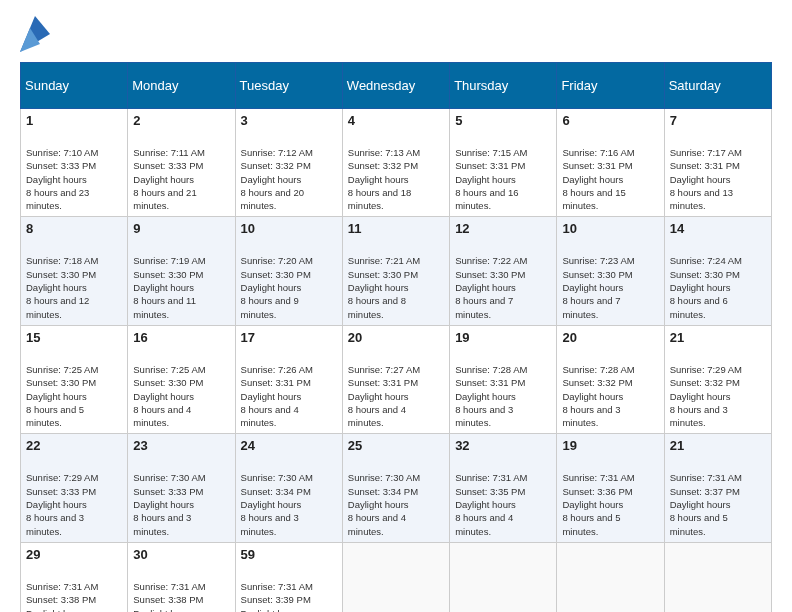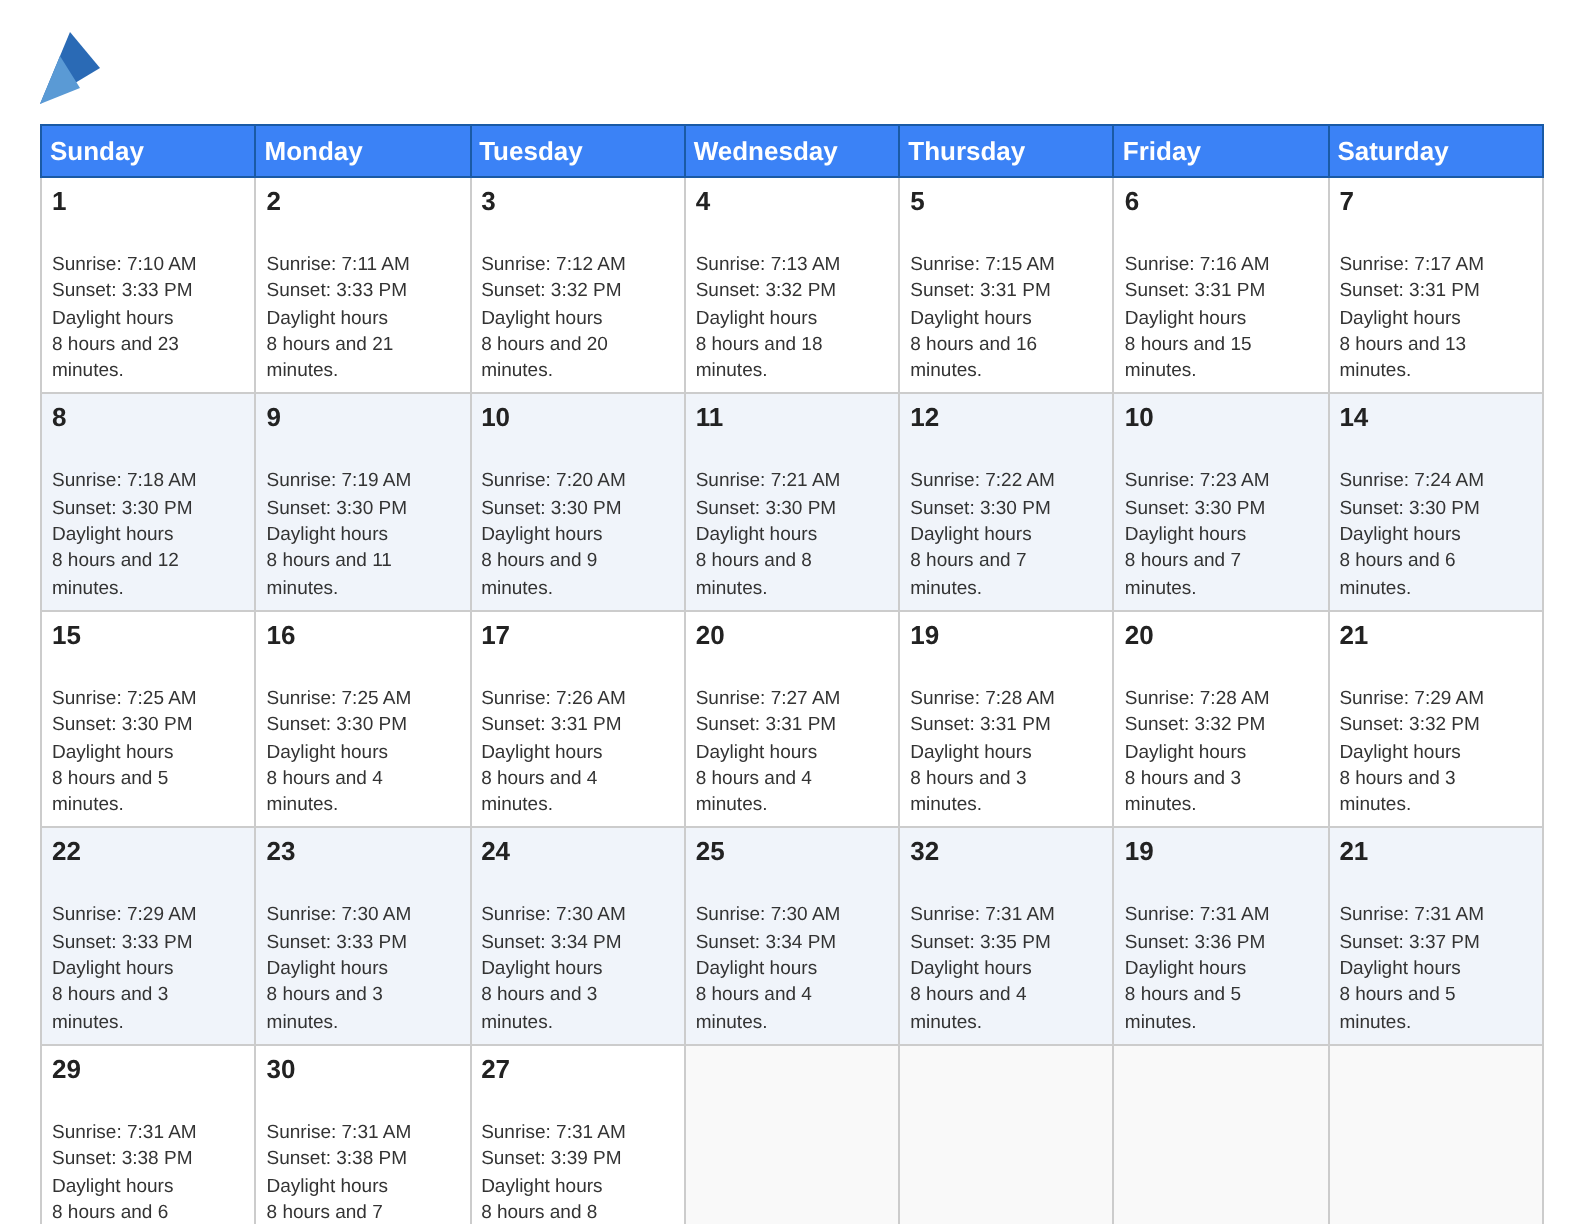--- a/index.html
+++ b/index.html
@@ -61,25 +61,25 @@
       color: #555;
     }
     .calendar {
       flex: 1;
       border: 1px solid #ccc;
       border-collapse: collapse;
       width: 100%;
       table-layout: fixed;
     }
     .calendar th {
-      background: #3b82f6;
+      background: #0369a1;
       color: #fff;
       font-size: 13px;
-      font-weight: bold;
-      padding: 5px 4px;
+      font-weight: normal;
+      padding: 15px 4px;
       text-align: left;
       border: 1px solid #1a5aa5;
     }
     .calendar td {
       border: 1px solid #ccc;
       vertical-align: top;
       padding: 4px 5px;
       font-size: 10px;
       color: #333;
       background: #fff;
@@ -265,21 +265,21 @@
         <tr class="last-row">
           <td>
             <span class="day-num">29</span>
             <div class="day-info">Sunrise: 7:31 AM<br>Sunset: 3:38 PM<br>Daylight hours<br>8 hours and 6 minutes.</div>
           </td>
           <td>
             <span class="day-num">30</span>
             <div class="day-info">Sunrise: 7:31 AM<br>Sunset: 3:38 PM<br>Daylight hours<br>8 hours and 7 minutes.</div>
           </td>
           <td>
-            <span class="day-num">27</span>
+            <span class="day-num">59</span>
             <div class="day-info">Sunrise: 7:31 AM<br>Sunset: 3:39 PM<br>Daylight hours<br>8 hours and 8 minutes.</div>
           </td>
           <td class="empty-cell"></td>
           <td class="empty-cell"></td>
           <td class="empty-cell"></td>
           <td class="empty-cell"></td>
         </tr>
       </tbody>
   </table>
 </div>

